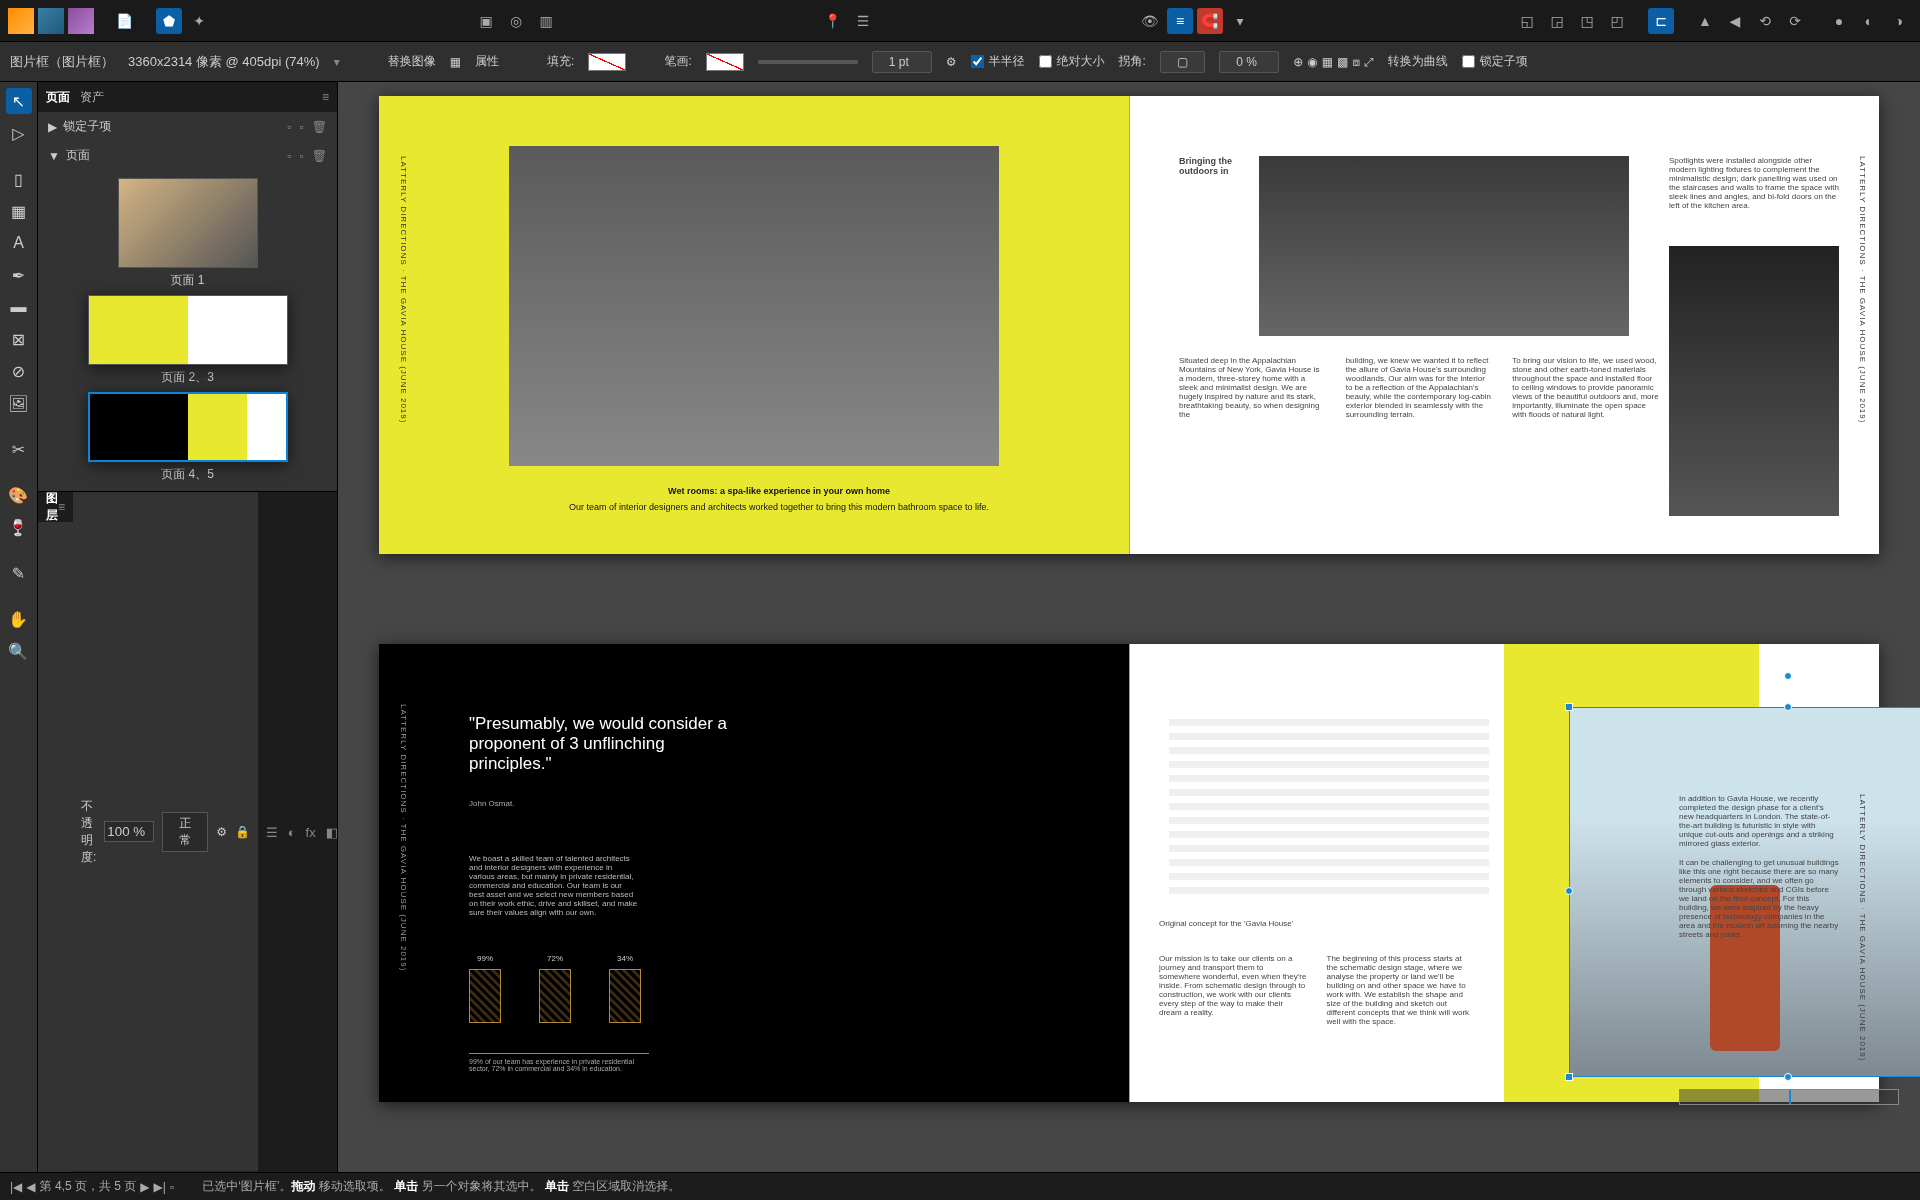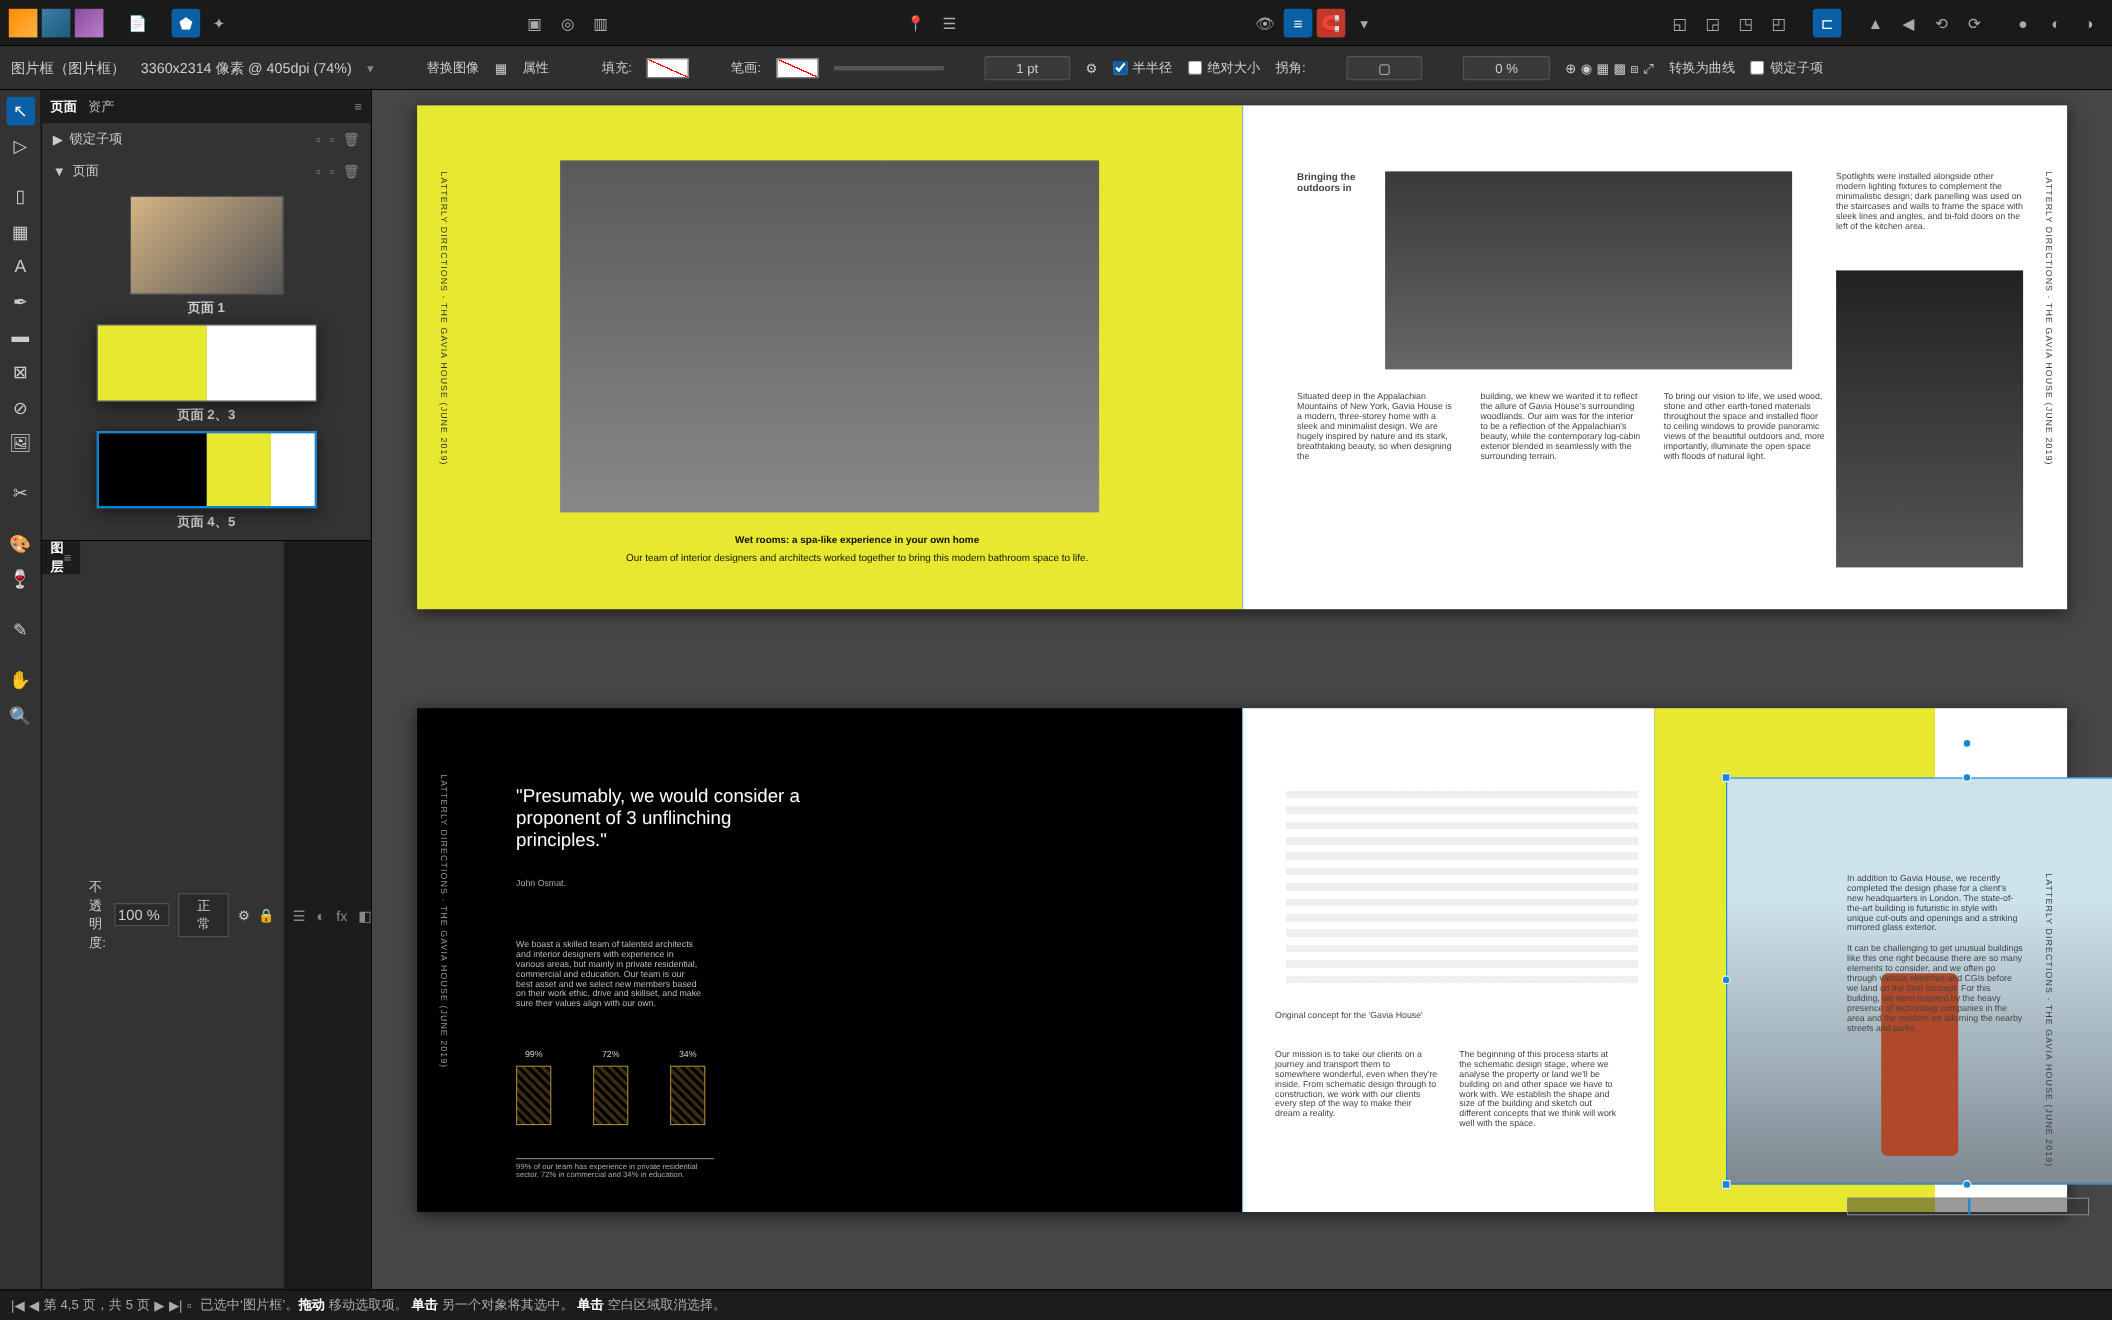--- a/index.html
+++ b/index.html
@@ -10,37 +10,37 @@
 .topbar .p1 { background: linear-gradient(135deg,#ff8c00,#ffb347); }
 .topbar .p2 { background: linear-gradient(135deg,#3a7fa8,#205a7a); }
 .topbar .p3 { background: linear-gradient(135deg,#8a4d9d,#b87dcc); }
 .topbar .spacer { flex: 1; }
 .topbar .ticon { width: 26px; height: 26px; display: flex; align-items: center; justify-content: center; color: #aaa; font-size: 14px; border-radius: 3px; }
 .topbar .ticon.active { background: #0a5fa5; color: #fff; }
 .topbar .ticon.red { background: #c0392b; color: #fff; }
 .topbar .grp { display: flex; gap: 4px; }
 .optbar { height: 40px; background: #2f2f2f; display: flex; align-items: center; padding: 0 10px; gap: 14px; border-bottom: 1px solid #000; font-size: 12px; }
 .optbar .info { color: #ccc; font-size: 13px; }
-.optbar .sel { background: #3a3a3a; border: 1px solid #555; padding: 2px 28px; min-width: 60px; height: 22px; display: flex; align-items: center; border-radius: 2px; margin-left: 23px; }
+.optbar .sel { background: #3a3a3a; border: 1px solid #555; padding: 2px 16px; min-width: 60px; height: 22px; display: flex; align-items: center; border-radius: 2px; }
 .optbar .swatch { width: 38px; height: 18px; border: 1px solid #777; background: linear-gradient(to top right, transparent 48%, #ff0000 48%, #ff0000 52%, transparent 52%), #fff; }
 .optbar .slider { width: 100px; height: 4px; background: #555; position: relative; }
 .optbar label { color: #ccc; display: flex; align-items: center; gap: 5px; }
 .optbar input[type=checkbox] { accent-color: #0a5fa5; }
 .main { display: flex; height: calc(1200px - 42px - 40px - 28px); }
 .toolstrip { width: 38px; background: #333; border-right: 1px solid #000; display: flex; flex-direction: column; padding: 6px 0; gap: 6px; align-items: center; }
 .toolstrip .tool { width: 26px; height: 26px; display: flex; align-items: center; justify-content: center; color: #ccc; font-size: 16px; border-radius: 3px; cursor: pointer; }
 .toolstrip .tool.sel { background: #0a5fa5; color: #fff; }
 .leftpanel { width: 300px; background: #333; border-right: 1px solid #000; display: flex; flex-direction: column; }
 .panel-tabs { display: flex; align-items: center; background: #1c1c1c; height: 30px; padding: 0 8px; gap: 10px; font-size: 12px; }
 .panel-tabs .tab { color: #bbb; cursor: pointer; }
 .panel-tabs .tab.active { color: #fff; font-weight: bold; }
 .panel-tabs .right-icons { margin-left: auto; display: flex; gap: 8px; color: #888; }
 .pagesect { padding: 6px 10px; color: #ccc; font-size: 12px; display: flex; align-items: center; gap: 6px; }
 .pagesect .ico { margin-left: auto; display: flex; gap: 8px; color: #888; }
-.thumbs { display: flex; flex-direction: column; align-items: center; gap: 6px; padding: 8px 0; font-weight: bold; }
+.thumbs { display: flex; flex-direction: column; align-items: center; gap: 6px; padding: 8px 0; }
 .thumb-wrap { text-align: center; font-size: 12px; color: #ccc; }
 .thumb-wrap .thumb { width: 140px; height: 90px; background: #888; border: 1px solid #555; margin-bottom: 4px; }
 .thumb-wrap .thumb.spread { width: 200px; height: 70px; display: flex; }
 .thumb-wrap .thumb.spread > div { flex: 1; }
 .thumb-wrap.selected .thumb { border: 2px solid #0a85d8; }
 .thumb-1 .thumb { background: linear-gradient(135deg,#d4b483,#555); }
 .thumb-2 .thumb > :first-child { background: #e8e830; }
 .thumb-2 .thumb > :last-child { background: #fff; }
 .thumb-3 .thumb > :first-child { background: #000; }
 .thumb-3 .thumb > :last-child { background: linear-gradient(90deg,#e8e830 60%,#fff 60%); }
@@ -98,21 +98,21 @@
 .sel-handles { position: absolute; border: 1.5px solid #1789d4; }
 .sel-handles .h { position: absolute; width: 8px; height: 8px; background: #1789d4; border: 1.5px solid #fff; }
 .sel-handles .h.r { border-radius: 50%; }
 .sel-slider { position: absolute; left: 50%; transform: translateX(-50%); width: 220px; height: 16px; background: #33333380; border: 1px solid #888; }
 .sel-slider::after { content: ''; position: absolute; left: 50%; top: 0; bottom: 0; width: 2px; background: #1789d4; }
 .s5-text { position: absolute; right: 40px; top: 150px; width: 160px; font-size: 8px; color: #444; }
 .s5-text p { margin-bottom: 10px; }
 .statusbar { height: 28px; background: #1c1c1c; display: flex; align-items: center; padding: 0 10px; gap: 8px; font-size: 12px; color: #aaa; border-top: 1px solid #000; }
 .statusbar .nav { display: flex; gap: 4px; align-items: center; }
 .statusbar .nav span { cursor: pointer; }
-.statusbar .hint { }
+.statusbar .hint { margin-left: 20px; }
 .statusbar .hint b { color: #fff; font-weight: bold; }
 </style>
 </head>
 <body>
 
 <div class="topbar">
   <div class="persona">
     <div class="p1"></div>
     <div class="p2"></div>
     <div class="p3"></div>

